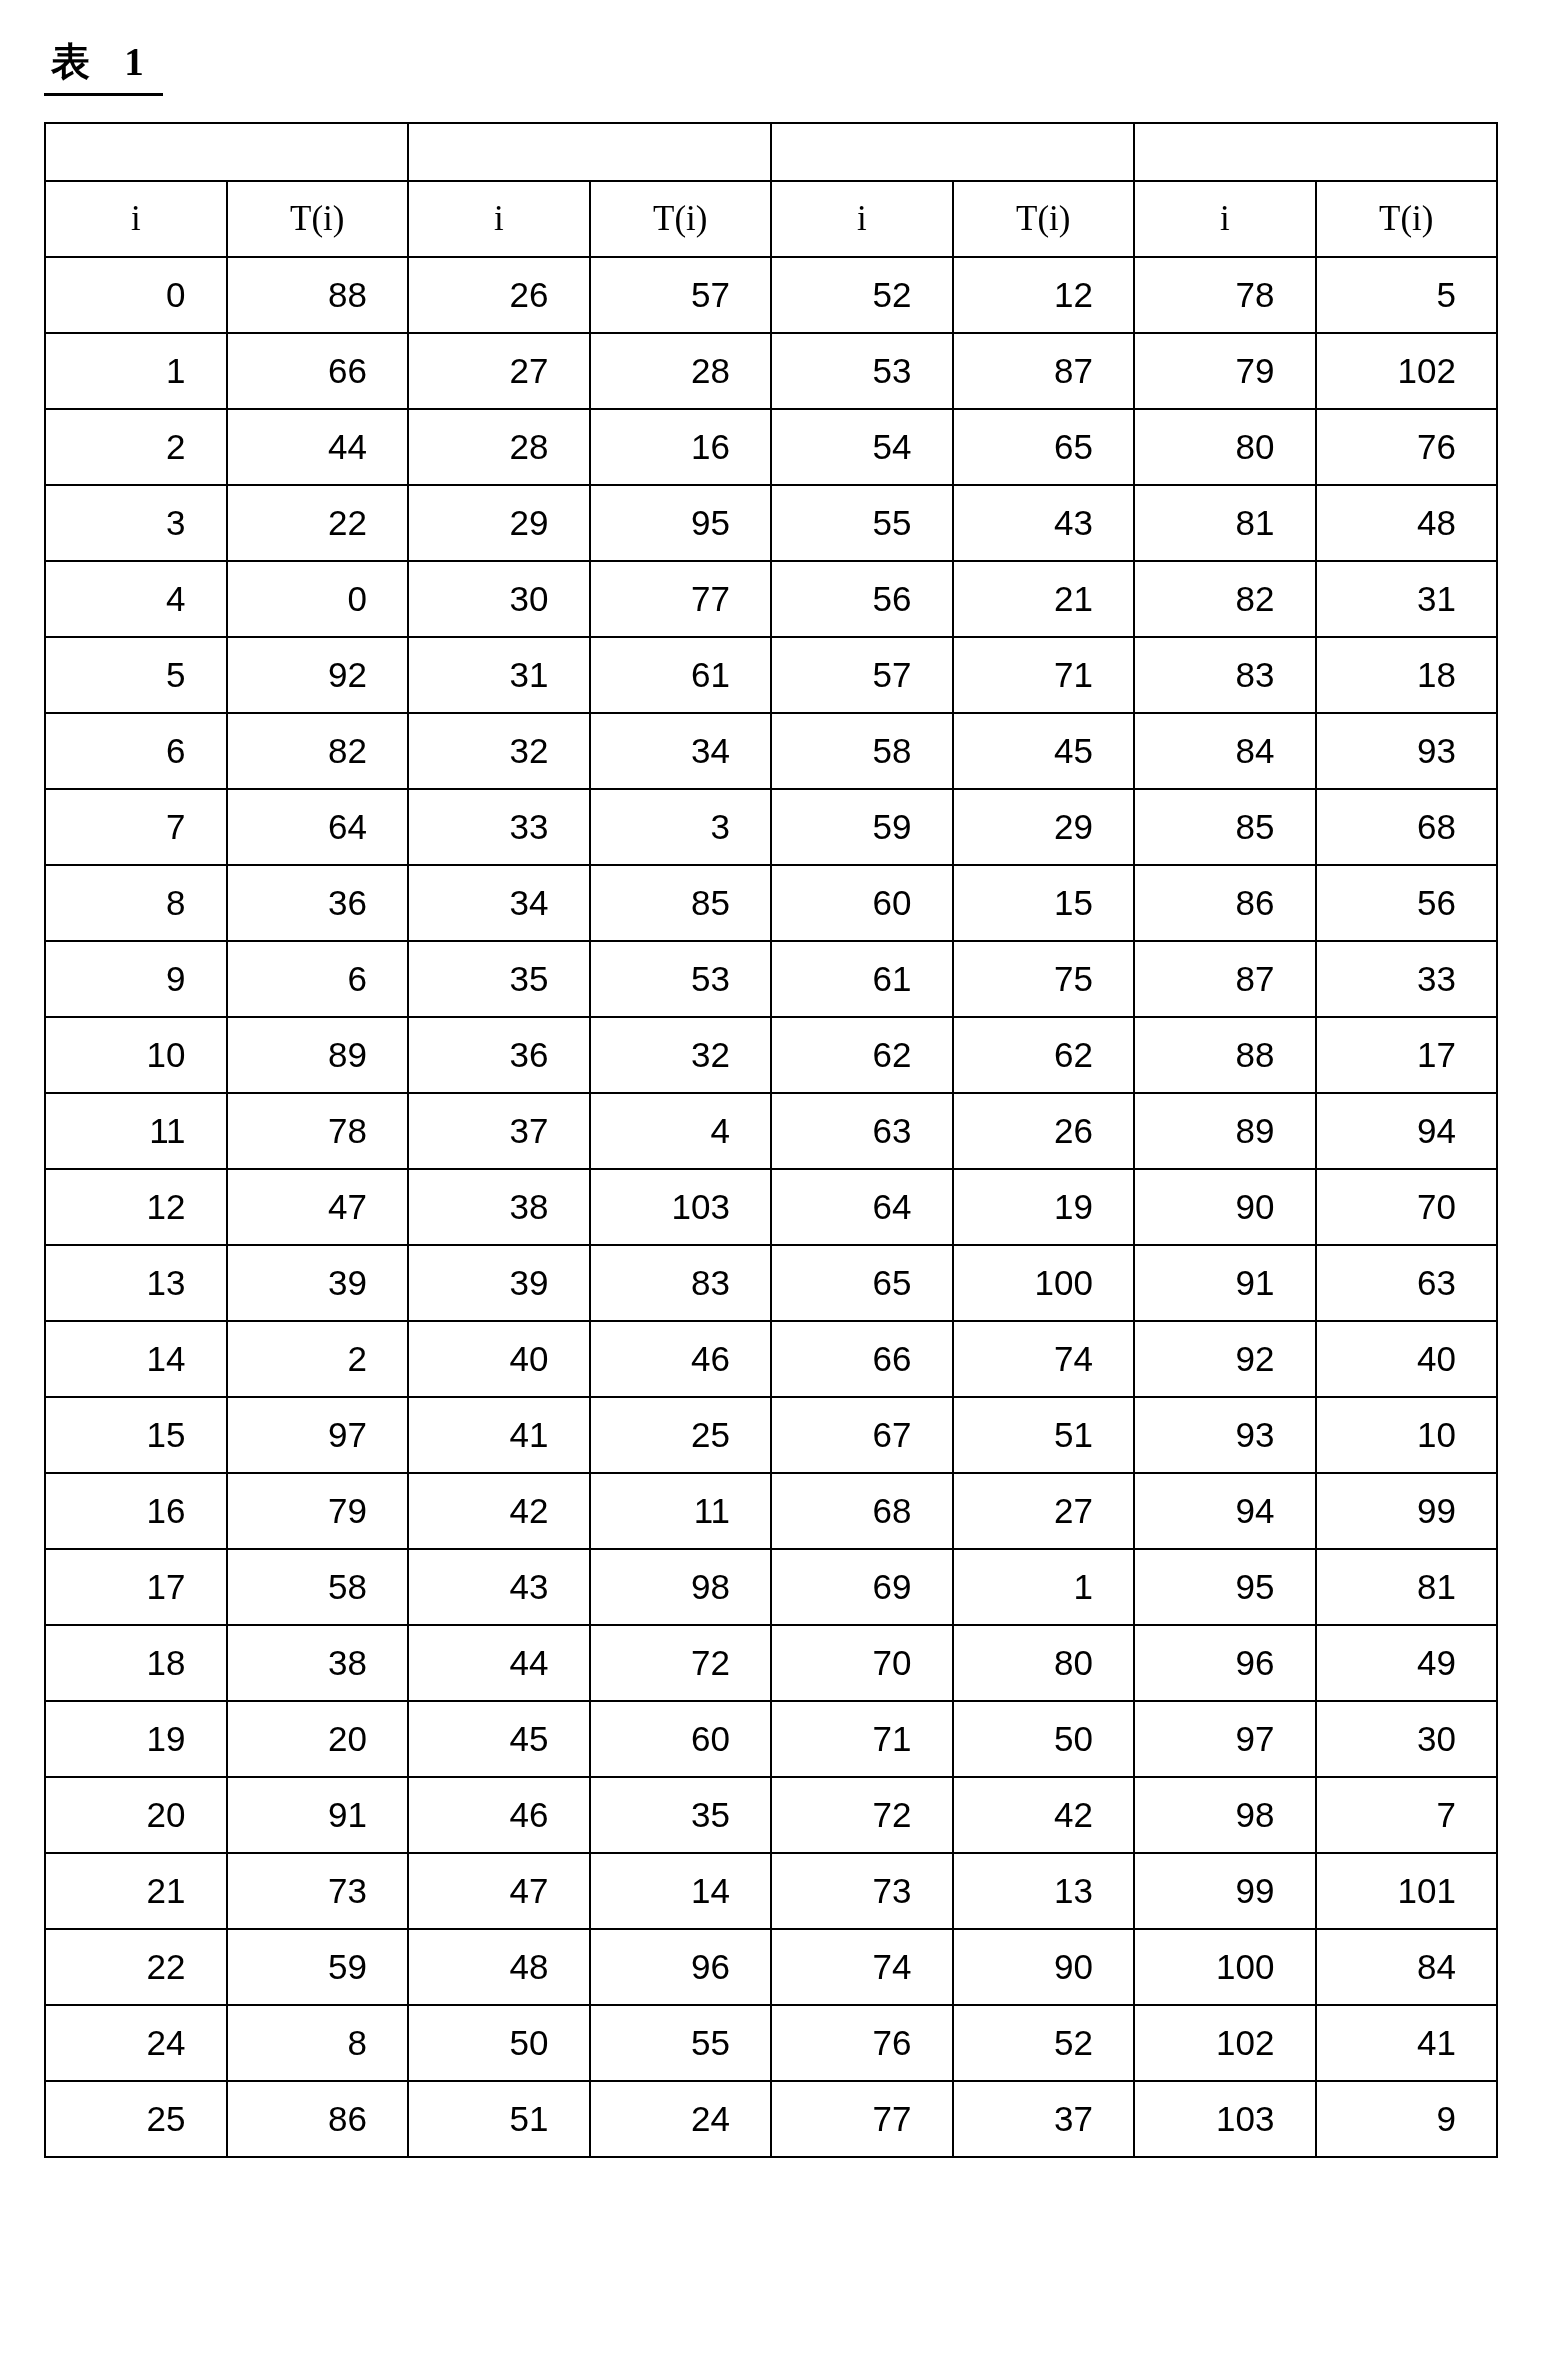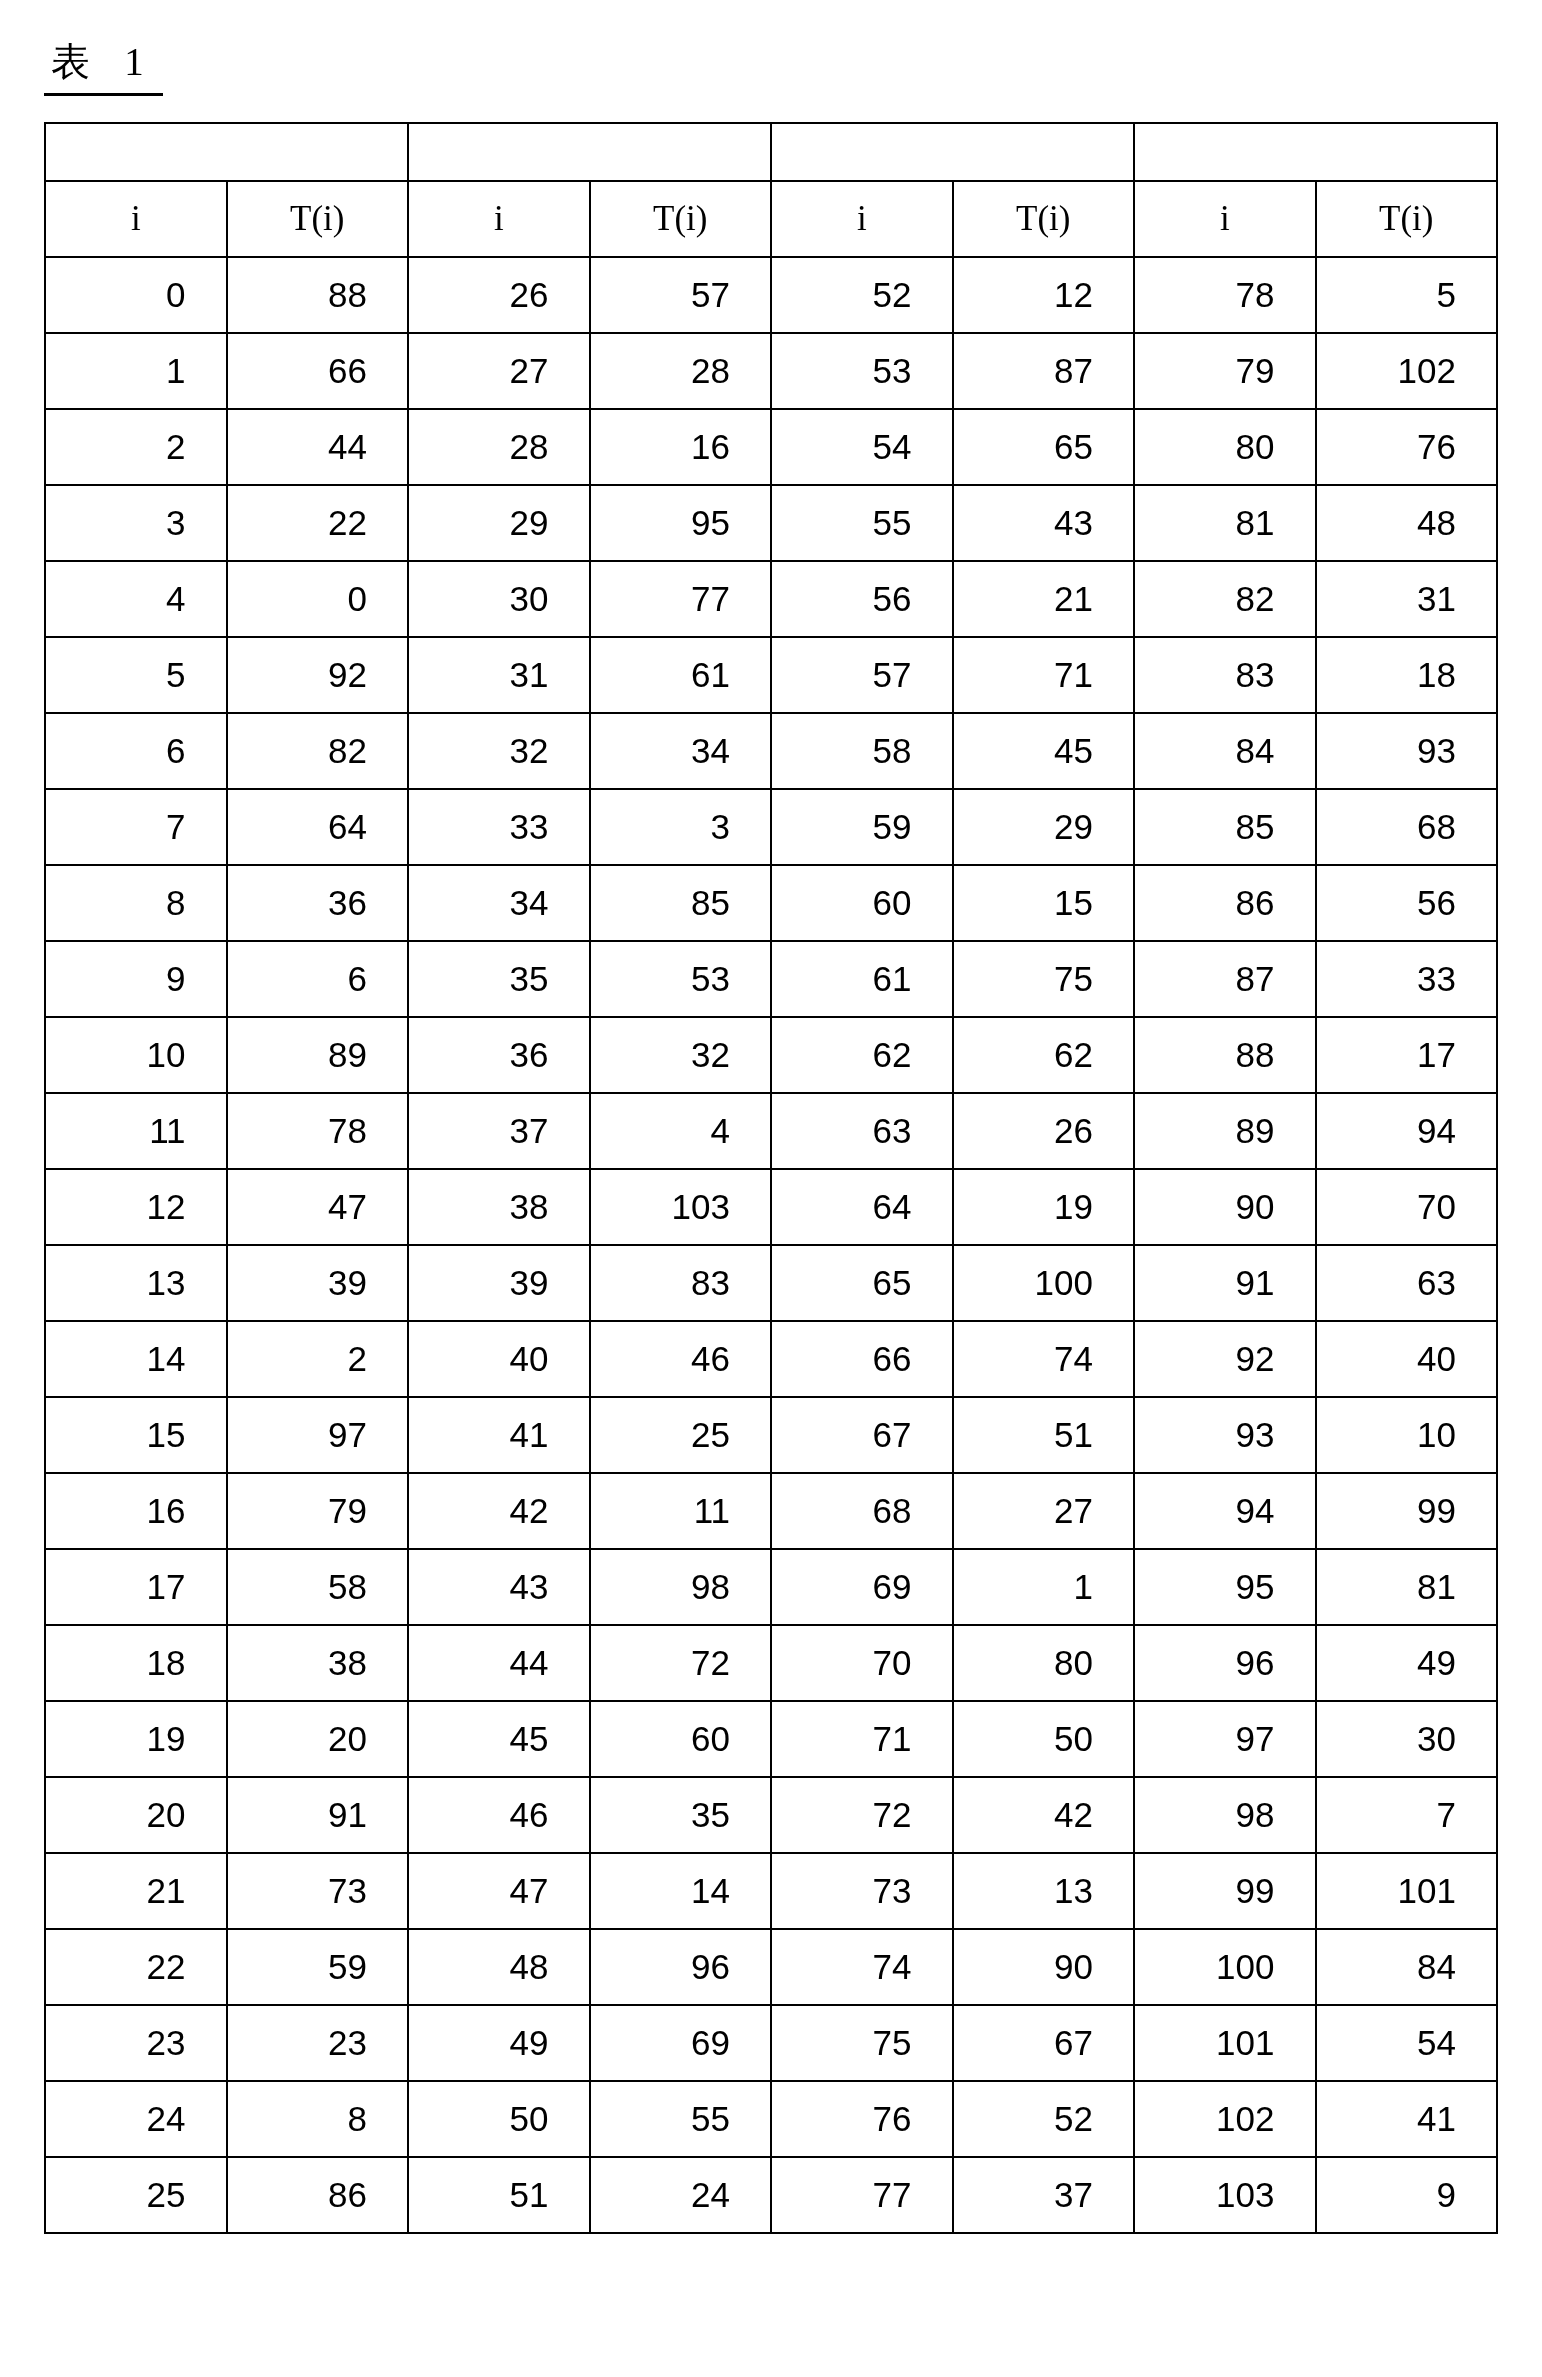--- a/index.html
+++ b/index.html
@@ -4,21 +4,21 @@
   <style>
     body {
       background: #fff;
       margin: 0;
       padding: 35px 44px;
       font-family: "Times New Roman", Times, serif;
       font-size: 33px;
       color: #000;
     }
     .title {
-      font-weight: normal;
+      font-weight: bold;
       font-size: 39px;
       border-bottom: 3.5px solid #000;
       display: inline-block;
       padding: 0 7px 3.5px 7px;
       margin: 0 0 26px 0;
       letter-spacing: 12.3px;
     }
     table {
       border-collapse: collapse;
       width: 100%;
@@ -301,30 +301,20 @@
         <td><span class="num">22</span></td>
         <td><span class="num">59</span></td>
         <td><span class="num">48</span></td>
         <td><span class="num">96</span></td>
         <td><span class="num">74</span></td>
         <td><span class="num">90</span></td>
         <td><span class="num">100</span></td>
         <td><span class="num">84</span></td>
       </tr>
       <tr>
-        <td><span class="num">23</span></td>
-        <td><span class="num">23</span></td>
-        <td><span class="num">49</span></td>
-        <td><span class="num">69</span></td>
-        <td><span class="num">75</span></td>
-        <td><span class="num">67</span></td>
-        <td><span class="num">101</span></td>
-        <td><span class="num">54</span></td>
-      </tr>
-      <tr>
         <td><span class="num">24</span></td>
         <td><span class="num">8</span></td>
         <td><span class="num">50</span></td>
         <td><span class="num">55</span></td>
         <td><span class="num">76</span></td>
         <td><span class="num">52</span></td>
         <td><span class="num">102</span></td>
         <td><span class="num">41</span></td>
       </tr>
       <tr>

